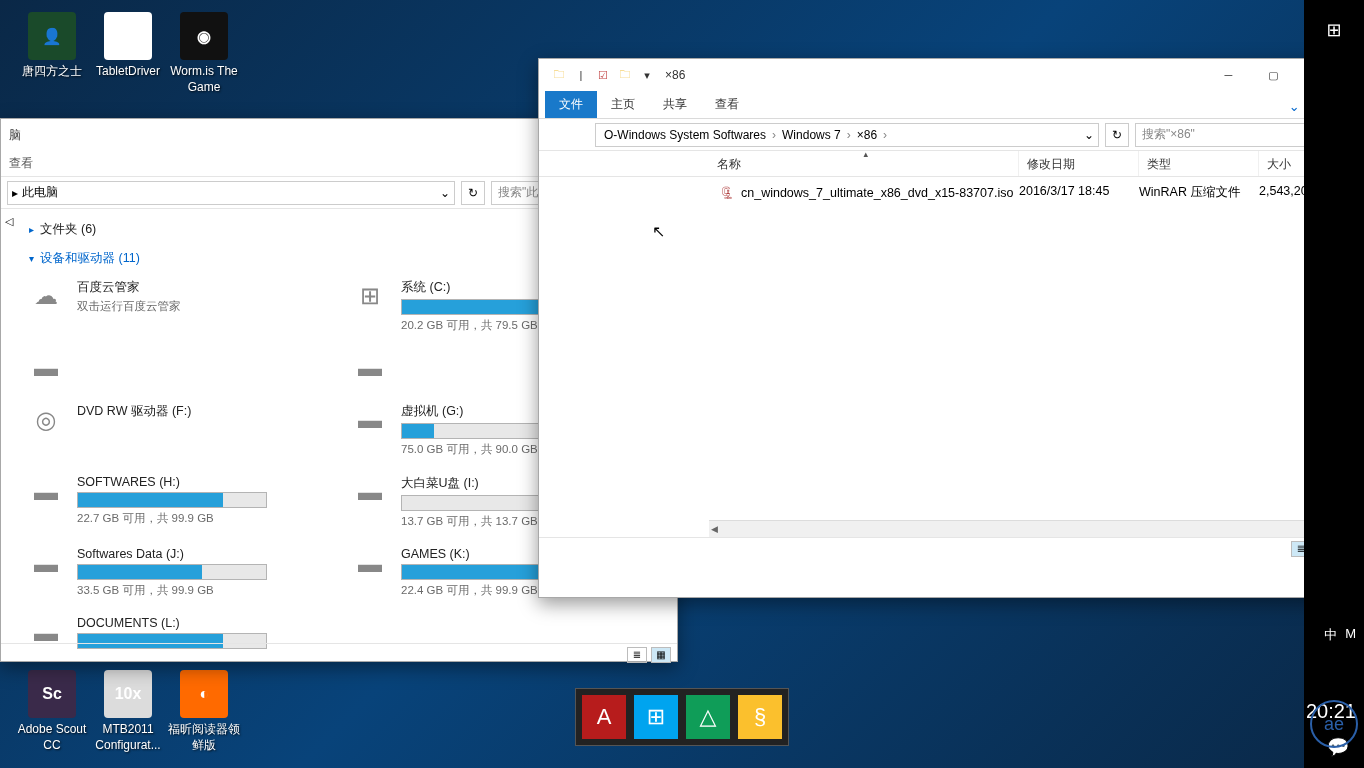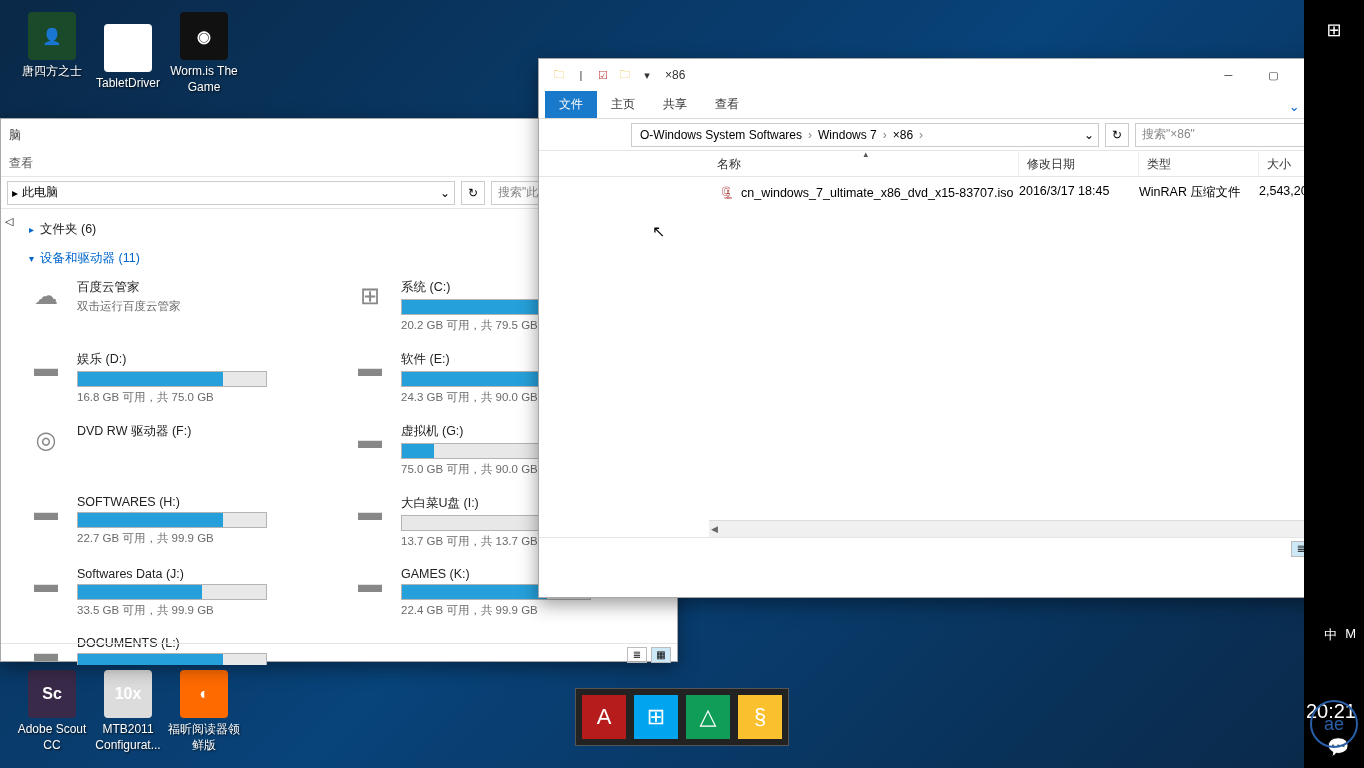--- a/index.html
+++ b/index.html
@@ -81,21 +81,21 @@
 .cursor { position:absolute; font-size:16px; color:#000; pointer-events:none;}
 </style>
 </head>
 <body>
 
 <div id="desktop-icons">
     <div class="desktop-icon" style="left: 14px; top: 12px;">
       <div class="ico" style="background:#1a4a2a;border-radius:4px;color:#fff;font-size:16px;font-weight:bold;">👤</div>
       <div class="lbl">唐四方之士</div>
     </div>
-    <div class="desktop-icon" style="left: 90px; top: 24px;">
+    <div class="desktop-icon" style="left: 90px; top: 12px;">
       <div class="ico" style="background:#fff;border-radius:4px;color:#fff;font-size:16px;font-weight:bold;">✎</div>
       <div class="lbl">TabletDriver</div>
     </div>
     <div class="desktop-icon" style="left: 166px; top: 12px;">
       <div class="ico" style="background:#111;border-radius:4px;color:#fff;font-size:16px;font-weight:bold;">◉</div>
       <div class="lbl">Worm.is The Game</div>
     </div>
     <div class="desktop-icon" style="left: 14px; top: 670px;">
       <div class="ico" style="background:#3a2a4a;border-radius:4px;color:#fff;font-size:16px;font-weight:bold;">Sc</div>
       <div class="lbl">Adobe Scout CC</div>
@@ -159,37 +159,23 @@
           <div class="dinfo">
             <div class="dname">系统 (C:)</div>
             <div class="bar">
               <div class="fill" style="width:74%"></div>
             </div>
             <div class="dmeta">20.2 GB 可用，共 79.5 GB</div>
           </div>
         </div>
         <div class="drive">
           <div class="dico">▬</div>
-          <div class="dinfo">
-            <div class="dname">娱乐 (D:)</div>
-            <div class="bar">
-              <div class="fill" style="width:77%"></div>
-            </div>
-            <div class="dmeta">16.8 GB 可用，共 75.0 GB</div>
-          </div>
-        </div>
-        <div class="drive">
-          <div class="dico">▬</div>
-          <div class="dinfo">
-            <div class="dname">软件 (E:)</div>
-            <div class="bar">
-              <div class="fill" style="width:73%"></div>
-            </div>
-            <div class="dmeta">24.3 GB 可用，共 90.0 GB</div>
-          </div>
+        </div>
+        <div class="drive">
+          <div class="dico">▬</div>
         </div>
         <div class="drive">
           <div class="dico">◎</div>
           <div class="dinfo">
             <div class="dname">DVD RW 驱动器 (F:)</div>
             <div class="dmeta"></div>
           </div>
         </div>
         <div class="drive">
           <div class="dico">▬</div>
@@ -275,21 +261,21 @@
     </div>
   </div>
   <div class="ribbon-tabs">
     <div class="rtab active">文件</div>
     <div class="rtab">主页</div>
     <div class="rtab">共享</div>
     <div class="rtab">查看</div>
     <span class="ribbon-help">⌄</span>
     <span style="color:#0066cc; font-size:14px; padding:4px 8px;">❔</span>
   </div>
-  <div class="addr-row" style="padding-left:92px;text-align:center;">
+  <div class="addr-row" style="padding-left:56px;text-align:center;">
     <div class="addr-bar" style="flex:1">
       <span id="crumbs"><span class="crumb">O-Windows System Softwares</span><span class="sep">›</span><span class="crumb">Windows 7</span><span class="sep">›</span><span class="crumb">×86</span><span class="sep">›</span></span>
       <span style="margin-left:auto">⌄</span>
     </div>
     <div class="refresh-btn">↻</div>
     <div class="search-box" style="width:200px;">
       <span style="color:#888">搜索"×86"</span>
       <span>🔍</span>
     </div>
   </div>

